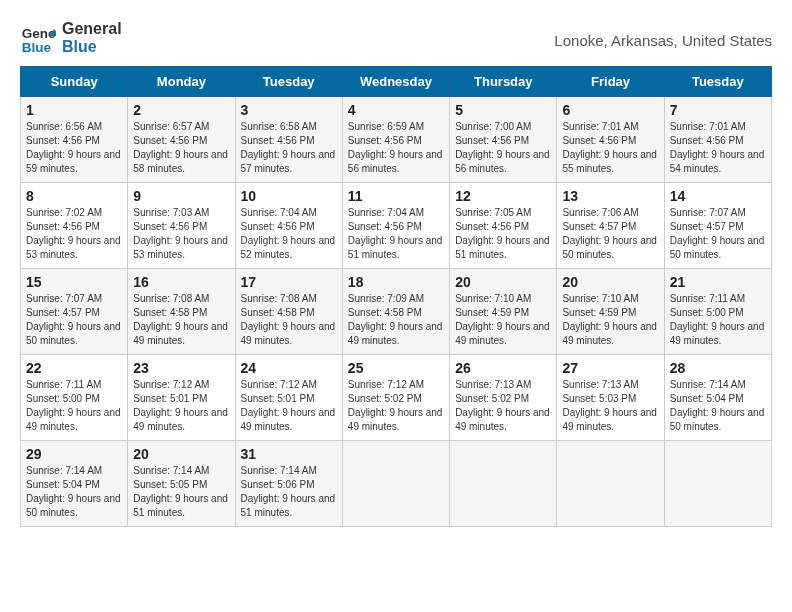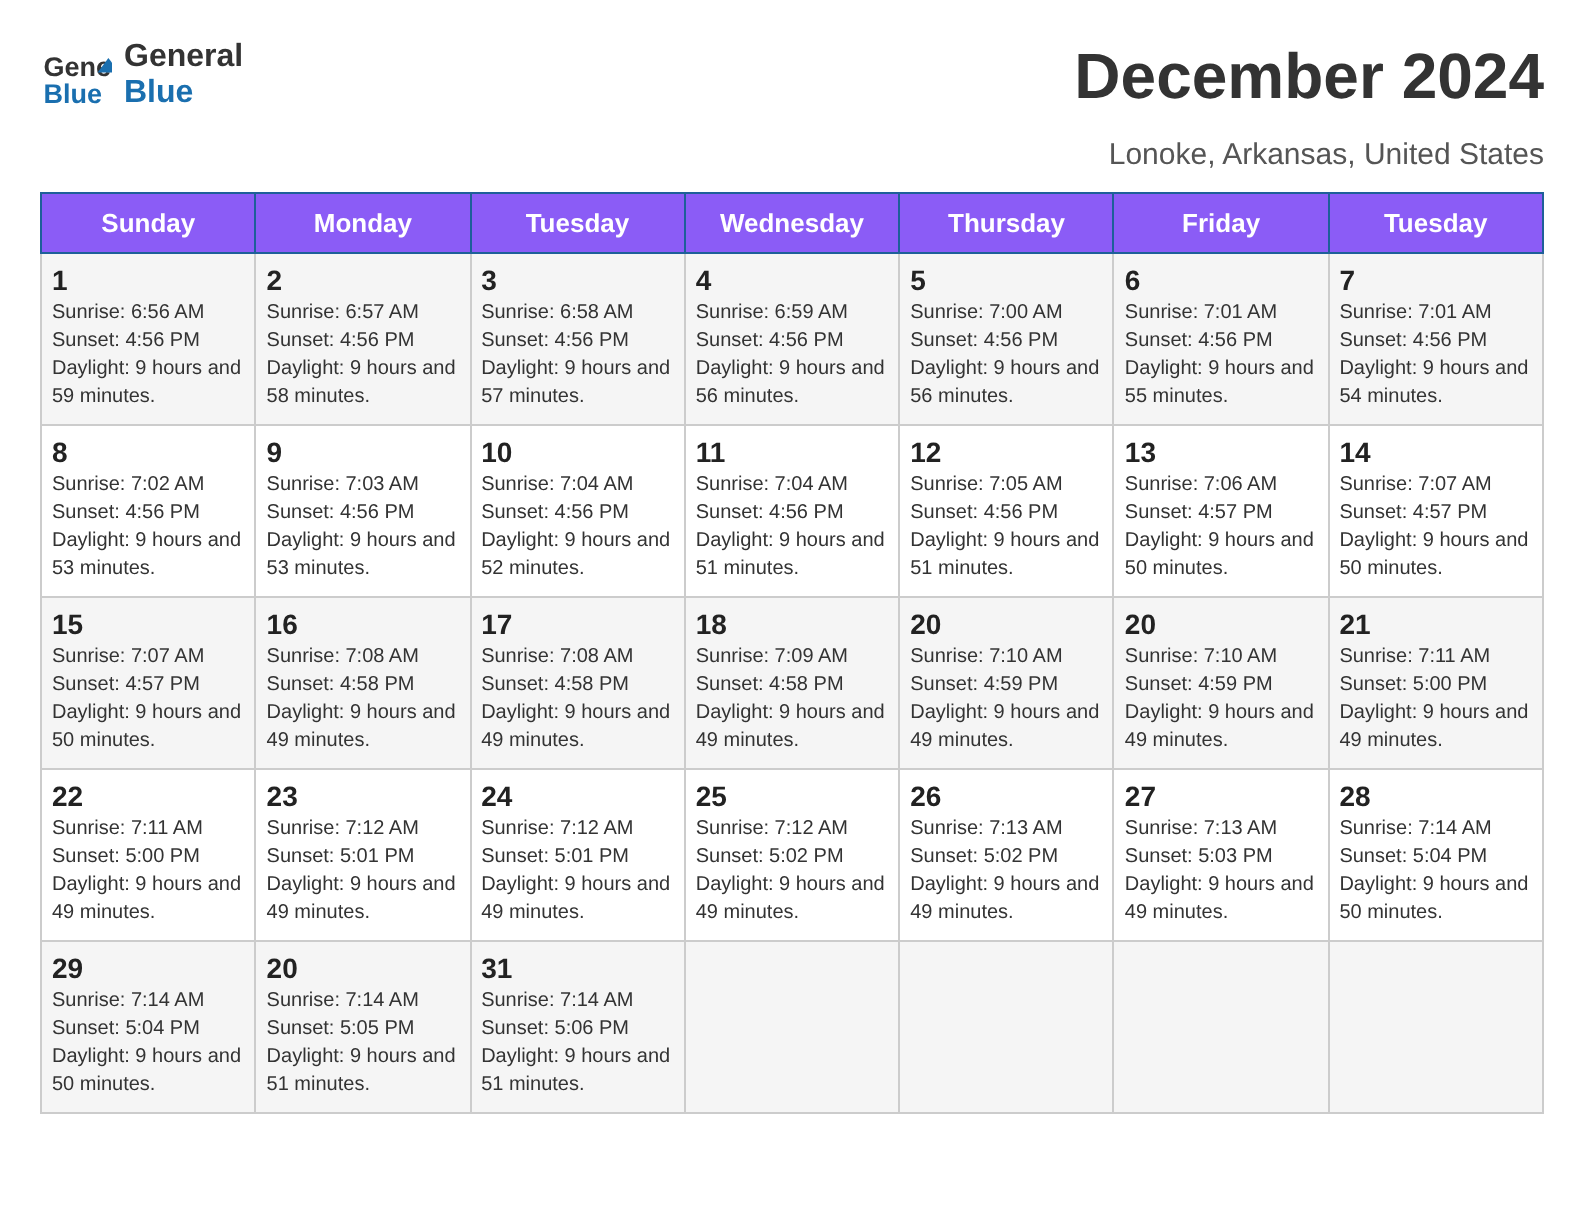--- a/index.html
+++ b/index.html
@@ -37,21 +37,21 @@
       font-size: 15px;
       color: #555;
       margin-top: 12px;
     }
     .calendar-table {
       width: 100%;
       border-collapse: collapse;
       font-size: 11px;
     }
     .calendar-table thead th {
-      background: #8b5cf6;
+      background: #0369a1;
       color: #fff;
       font-weight: bold;
       font-size: 13px;
       padding: 7px 5px;
       border: 1px solid #1e5f99;
       text-align: center;
     }
     .calendar-table tbody td {
       border: 1px solid #ccc;
       vertical-align: top;
@@ -90,21 +90,20 @@
       <text x="2" y="20" font-size="15" font-weight="bold" fill="#333" font-family="Arial">General</text>
       <text x="2" y="35" font-size="15" font-weight="bold" fill="#1a6faf" font-family="Arial">Blue</text>
       <polygon points="38,10 44,18 32,18" fill="#1a6faf"></polygon>
     </svg>
     <div>
       <div style="font-size:16px; font-weight:bold; color:#333; line-height:1.1;">General</div>
       <div style="font-size:16px; font-weight:bold; color:#1a6faf; line-height:1.1;">Blue</div>
     </div>
   </div>
   <div class="title-area">
-    <div class="calendar-title">December 2024</div>
     <div class="calendar-subtitle">Lonoke, Arkansas, United States</div>
   </div>
 </div>
 
 <table class="calendar-table">
   <thead>
     <tr>
       <th>Sunday</th>
       <th>Monday</th>
       <th>Tuesday</th>

